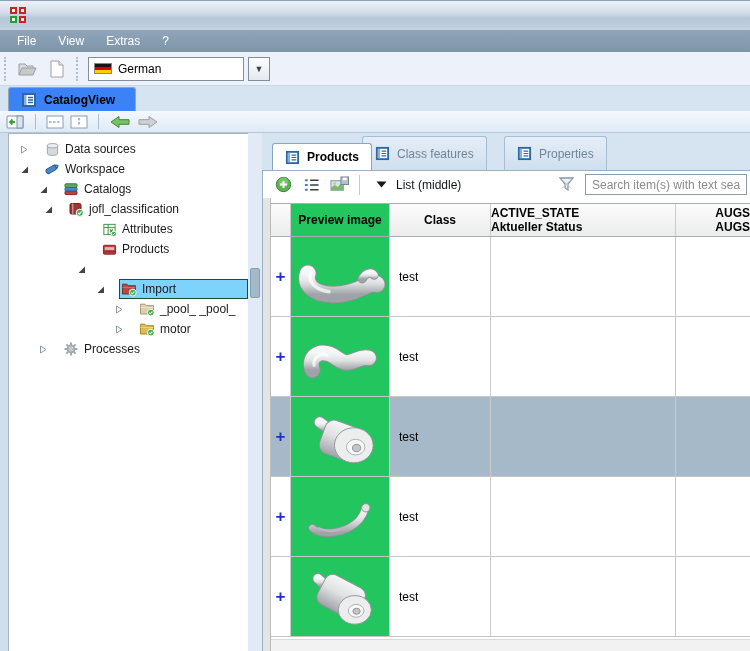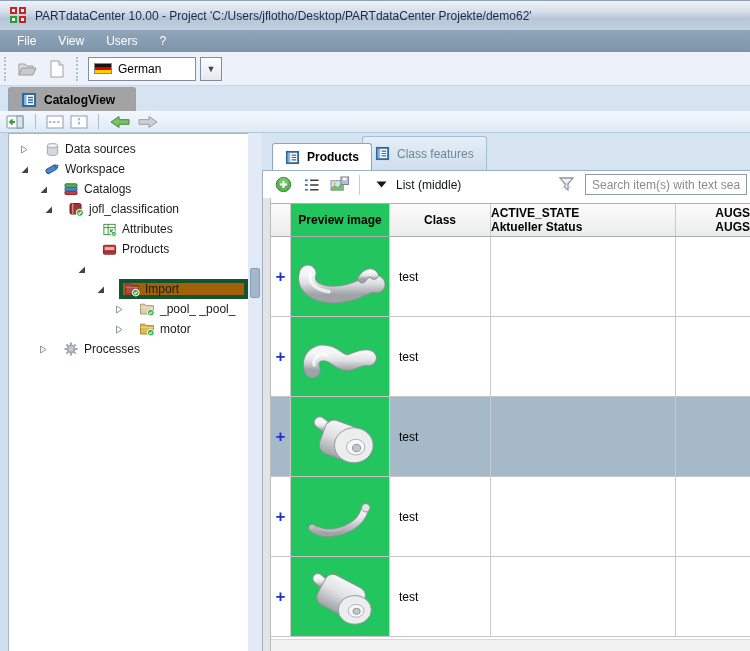--- a/index.html
+++ b/index.html
@@ -19,49 +19,49 @@
   
   .menubar { position:absolute; left:0; top:30px; width:750px; height:22px;
     background:linear-gradient(#90a5b9, #7e94a9); display:flex; align-items:center; padding-left:6px; }
   .menu-item { color:#ffffff; padding:3px 11px; cursor:default; }
 
   
   .toolbar { position:absolute; left:0; top:52px; width:750px; height:34px;
     background:#edf2fa; border-bottom:1px solid #ccd7e4; display:flex; align-items:center; }
   .grip { width:4px; height:24px; margin:0 4px; border-left:2px dotted #aebccb; }
   .tbtn { width:30px; height:26px; display:flex; align-items:center; justify-content:center; }
-  .combo { width:108px; height:24px; background:#fff; border:1px solid #7f8f9f;
+  .combo { width:156px; height:24px; background:#fff; border:1px solid #7f8f9f;
     display:flex; align-items:center; padding-left:5px; gap:6px; margin-left:4px; }
   .flag { width:18px; height:11px; display:block; border:1px solid #888; }
   .flag div { height:33.4%; }
   .combo-drop { width:22px; height:24px; background:linear-gradient(#fdfdfd,#e4e9ef); border:1px solid #7f8f9f;
     margin-left:4px; display:flex; align-items:center; justify-content:center; color:#3a4450; font-size:9px; }
 
   
   .doctabbar { position:absolute; left:0; top:86px; width:750px; height:25px; background:#d6e4f2; }
   .doctab { position:absolute; left:8px; bottom:0; height:24px; min-width:128px;
-    background:#a3a3a3; border:1px solid #8ba6be; border-bottom:none; border-radius:3px 3px 0 0;
+    background:#3b82f6; border:1px solid #8ba6be; border-bottom:none; border-radius:3px 3px 0 0;
     display:flex; align-items:center; gap:7px; padding:0 12px; font-weight:bold; }
 
   
   .viewtoolbar { position:absolute; left:0; top:111px; width:750px; height:22px;
     background:linear-gradient(#f3f8fd,#dfeaf6); border-bottom:1px solid #b4c7da;
     display:flex; align-items:center; padding-left:6px; gap:6px; }
   .vsep { width:1px; height:15px; background:#aebccb; margin:0 4px; }
   .vbtn { display:flex; align-items:center; justify-content:center; height:18px; }
 
   
   .treepanel { position:absolute; left:8px; top:133px; width:240px; height:518px;
     background:#ffffff; border-left:1px solid #a9b4c0; border-top:1px solid #a9b4c0; padding-top:5px; }
   .trow { height:20px; display:flex; align-items:center;gap:12px; }
   .texp { width:14px; display:flex; justify-content:center; align-items:center; flex:none; }
   .ticon { width:18px; display:flex; justify-content:center; align-items:center; flex:none; }
   .tlabel { padding:1px 4px; color:#1a1a1a; white-space:nowrap; }
   .hl { display:flex; align-items:center; flex:1; height:20px; }
-  .trow.selected .hl { background:#a16207; border:4px solid #14532d;text-align:right; }
+  .trow.selected .hl { background:#7dd3fc; border:1px solid #14532d;text-align:right; }
   .lvl0 { padding-left:8px; } .lvl1 { padding-left:27px; } .lvl2 { padding-left:32px; }
   .lvl3 { padding-left:65px; } .lvl4 { padding-left:84px; } .lvl5 { padding-left:103px;text-align:right; }
 
   
   .splitter { position:absolute; left:248px; top:133px; width:14px; height:518px; background:#e2ebf5; }
   .splitter .thumb { position:absolute; left:2px; top:135px; width:10px; height:30px;
     background:#a4b8cb; border:1px solid #84a0b8; border-radius:2px; }
 
   
   .rightpanel { position:absolute; left:262px; top:133px; width:488px; height:518px; background:#d6e4f2; }
@@ -111,27 +111,26 @@
 </head>
 <body>
 
 <div class="titlebar">
   <div class="applogo">
     <span></span>
       <span></span>
       <span class="green"></span>
       <span></span>
   </div>
-  <div class="title-text">PARTdataCenter 10.00 - Project 'C:/Users/jflotho/Desktop/PARTdataCenter Projekte/demo62'</div>
 </div>
 
 <div class="menubar">
   <span class="menu-item">File</span>
   <span class="menu-item">View</span>
-  <span class="menu-item">Users</span>
+  <span class="menu-item">Extras</span>
   <span class="menu-item">?</span>
 </div>
 
 <div class="toolbar">
   <div class="grip"></div>
   <div class="tbtn">
     <svg width="22" height="20" viewBox="0 0 22 20">
       <path d="M3,16 V5 h6 l2,2 h6 v3" fill="#d9dbdd" stroke="#9a9ea2"></path>
       <path d="M3,16 L6,9 H20 L17,16 Z" fill="#c8cacc" stroke="#9a9ea2"></path>
     </svg>
@@ -408,20 +407,29 @@
       <span>Products</span>
     </div>
     <div class="ptab" style="left:100px;">
       <svg width="15" height="15" viewBox="0 0 16 16">
         <rect x="1" y="1" width="14" height="14" fill="#2e68a0"></rect>
           <rect x="3" y="3" width="10" height="10" fill="#fff"></rect>
         <rect x="3" y="3" width="2.5" height="10" fill="#88b0d8"></rect>
         <path d="M7,5.5 h5 M7,8 h5 M7,10.5 h5" stroke="#2e68a0" stroke-width="1.3"></path>
       </svg>
       <span>Class features</span>
+    </div>
+    <div class="ptab" style="left:242px;">
+      <svg width="15" height="15" viewBox="0 0 16 16">
+        <rect x="1" y="1" width="14" height="14" fill="#2e68a0"></rect>
+          <rect x="3" y="3" width="10" height="10" fill="#fff"></rect>
+        <rect x="3" y="3" width="2.5" height="10" fill="#88b0d8"></rect>
+        <path d="M7,5.5 h5 M7,8 h5 M7,10.5 h5" stroke="#2e68a0" stroke-width="1.3"></path>
+      </svg>
+      <span>Properties</span>
     </div>
   </div>
 
   <div class="pframe">
 
     <div class="ptoolbar">
       <div class="pbtn" style="margin-left:6px;">
         <svg width="17" height="17" viewBox="0 0 18 18">
           <circle cx="9" cy="9" r="7.6" fill="#5cb450" stroke="#2e7e2e"></circle>
           <circle cx="9" cy="6.4" r="5" fill="#8cd07c" opacity=".55"></circle>

